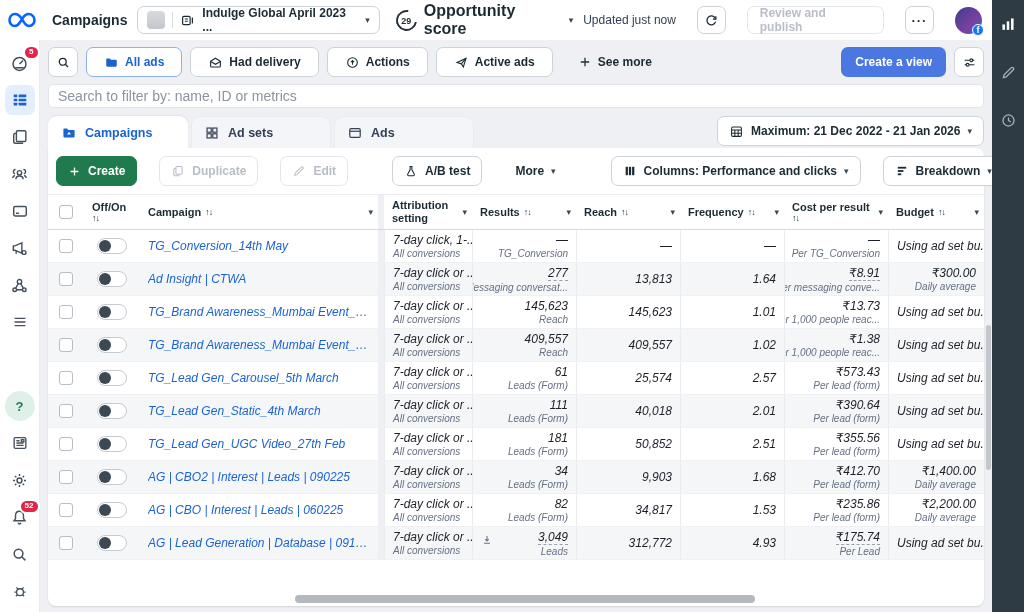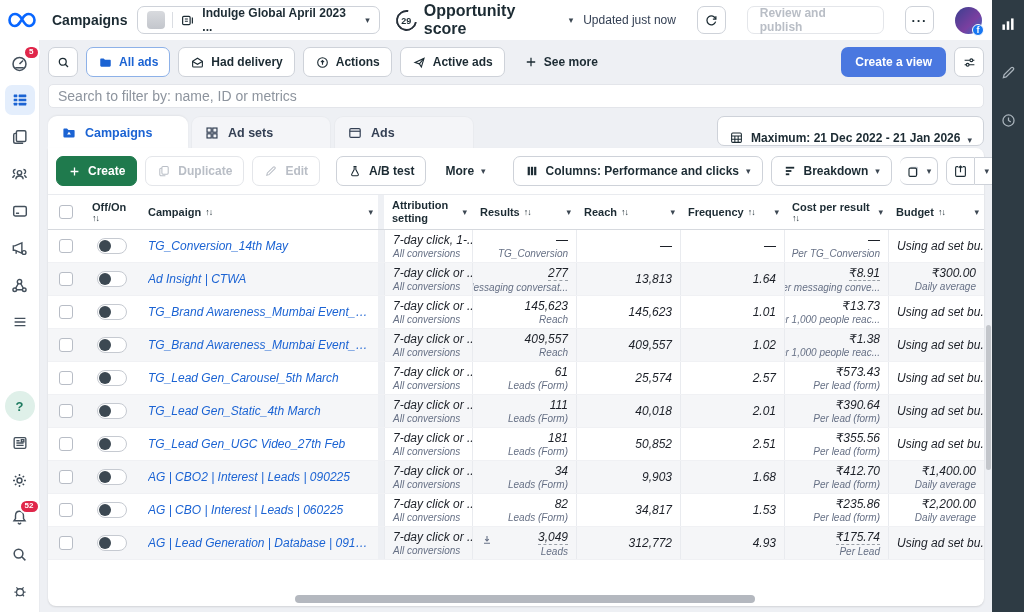--- a/index.html
+++ b/index.html
@@ -35,38 +35,38 @@
   .rail-spacer { flex:1; }
   .help-circle { background:#dff0e9; color:#1d7a5f; font-size:13px; font-weight:bold; border-radius:50%; }
 
   
   .right-rail { position:absolute; right:0; top:0; width:32px; height:612px; background:#2e3b44; display:flex; flex-direction:column; align-items:center; padding-top:12px; gap:24px; z-index:6; }
   .right-rail .rail-item { width:24px; height:24px; color:#aab4bc; }
 
   
   .content { position:absolute; left:40px; top:40px; right:32px; bottom:0; }
   .filter-row { display:flex; align-items:center; gap:8px; padding:7px 8px 0; }
-  .chip { height:30px; display:flex; align-items:center; gap:6px; background:#fff; border:1px solid #ced2d9; border-radius:7px; padding:0 11px; font-size:12px; font-weight:bold; color:#1c2b33; cursor:pointer; white-space:nowrap; }
+  .chip { height:30px; display:flex; align-items:center; gap:6px; background:#fff; border:1px solid #ced2d9; border-radius:7px; padding:0 17px; font-size:12px; font-weight:bold; color:#1c2b33; cursor:pointer; white-space:nowrap; }
   .chip.square { width:30px; padding:0; justify-content:center; }
   .chip.selected { border-color:#8db1e8; color:#1b63d3; background:#fff; }
   .chip.ghost { border:none; background:transparent; }
   .flex-sp { flex:1; }
   .primary-btn { height:30px; background:#4a78e0; color:#fff; border:none; border-radius:7px; font-size:12px; font-weight:bold; padding:0 14px; cursor:pointer; }
 
   .search-row { padding:7px 8px 0; }
   .search-input { width:100%; height:24px; border:1px solid #e3e5ea; border-radius:5px; background:#fff; font-size:14px; padding:0 9px; color:#1c2b33; font-family:inherit; }
   .search-input::placeholder { color:#8d949e; }
 
   .tabs-row { display:flex; align-items:flex-end; padding:8px 8px 0; gap:3px; }
   .tab { width:140px; height:32px; display:flex; align-items:center; gap:8px; padding:0 12px; background:#f4f5f8; border:1px solid #e9ebef; border-bottom:none; border-radius:9px 9px 0 0; font-size:12.5px; font-weight:bold; color:#344054; cursor:pointer; }
   .tab.selected { background:#fff; color:#1b63d3; border-color:transparent; box-shadow:0 -1px 2px rgba(0,0,0,.05); }
-  .date-btn { margin-left:auto; align-self:center; height:30px; display:flex; align-items:flex-end; gap:7px; background:#fff; border:1px solid #ced2d9; border-radius:7px; padding:0 11px; font-size:12px; font-weight:bold; cursor:pointer; margin-bottom:2px; }
+  .date-btn { margin-left:auto; align-self:center; height:30px; display:flex; align-items:center; gap:7px; background:#fff; border:1px solid #ced2d9; border-radius:7px; padding:0 11px; font-size:12px; font-weight:bold; cursor:pointer; margin-bottom:2px; }
 
   .card { margin:0 8px; background:#fff; border-radius:0 8px 8px 8px; box-shadow:0 1px 2px rgba(0,0,0,.12); position:relative; height:458px; }
-  .toolbar { display:flex; align-items:center; gap:8px; padding:8px; }
+  .toolbar { display:flex; align-items:center; gap:22px; padding:8px; }
   .btn { height:30px; display:flex; align-items:center; gap:7px; border-radius:7px; font-size:12px; font-weight:bold; padding:0 11px; cursor:pointer; background:#fff; border:1px solid #ced2d9; color:#1c2b33; white-space:nowrap; }
   .btn.green { background:#1f7a4d; border-color:#1f7a4d; color:#fff; }
   .btn.disabled { border-color:#e4e6ea; color:#b9bec6; cursor:default; }
   .btn.plain { border:none; background:transparent; }
   .tdiv { width:1px; height:20px; background:#dadde2; }
   .split { display:flex; }
   .split .icon-btn:first-child { border-radius:7px 0 0 7px; }
   .split .icon-btn:last-child { border-radius:0 7px 7px 0; border-left:none; min-width:24px; }
 
   

